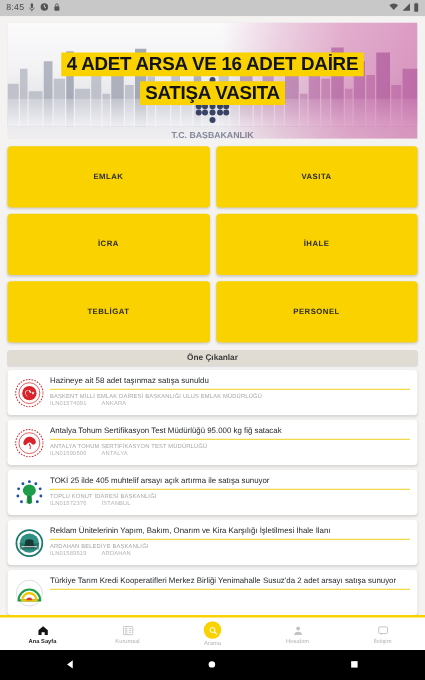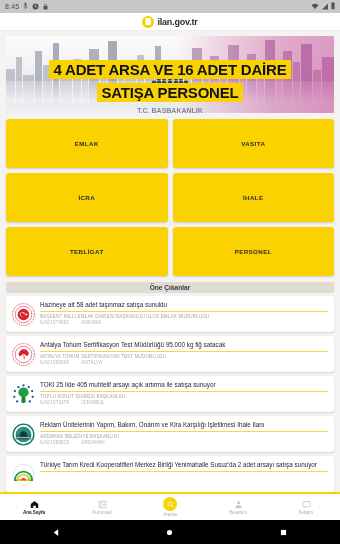--- a/index.html
+++ b/index.html
@@ -248,24 +248,20 @@
       </span>
       <span class="sb-ico">
         <svg width="4" height="8" viewBox="0 0 8 16">
             <rect x="2.6" y="0" width="2.8" height="1.6" fill="#555"></rect>
             <rect x="0.8" y="1.6" width="6.4" height="13" rx="1" fill="#555"></rect>
           </svg>
       </span>
     </div>
   </div>
 
-  <div class="appbar">
-    <span class="logo-mark"></span>
-    <span class="logo-text">ilan.gov.tr</span>
-  </div>
 
   <div class="content">
 
     <div class="hero">
       <div class="hero-sky"></div>
       <div class="sky-row">
         <div class="bld" style="left:0px;width:9px;height:34px;"></div>
         <div class="bld" style="left:10px;width:6px;height:46px;"></div>
         <div class="bld" style="left:17px;width:11px;height:28px;"></div>
         <div class="bld" style="left:29px;width:7px;height:52px;background:#a9adb9;"></div>
@@ -334,21 +330,21 @@
               <circle cx="33" cy="25" r="2.4"></circle>
             <circle cx="16" cy="30" r="2.4"></circle>
               <circle cx="22" cy="30" r="2.4"></circle>
               <circle cx="28" cy="30" r="2.4"></circle>
           </g>
         </svg>
       </div>
       <div class="hero-emblem-cap">T.C. BAŞBAKANLIK</div>
       <div class="hero-title">
         <span>4 ADET ARSA VE 16 ADET DAİRE</span><br>
-        <span>SATIŞA PERSONEL</span>
+        <span>SATIŞA VASITA</span>
       </div>
     </div>
 
     <div class="grid">
       <div class="cat">
           <span>EMLAK</span>
         </div>
       <div class="cat">
           <span>VASITA</span>
         </div>

